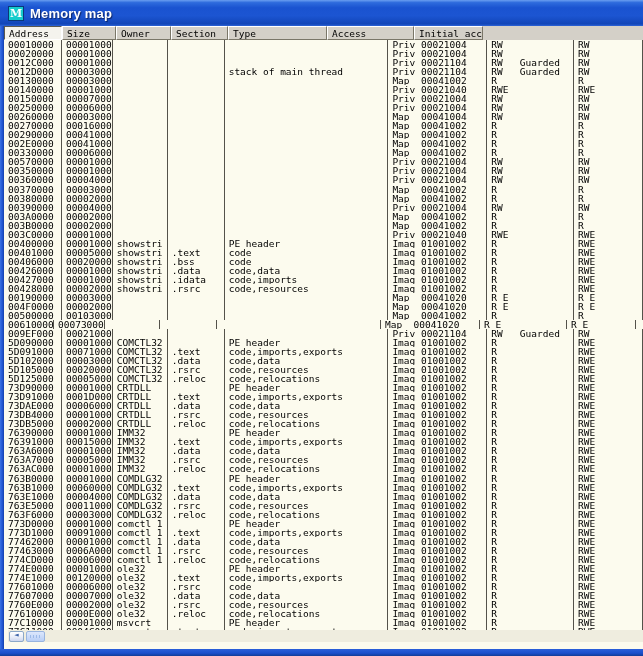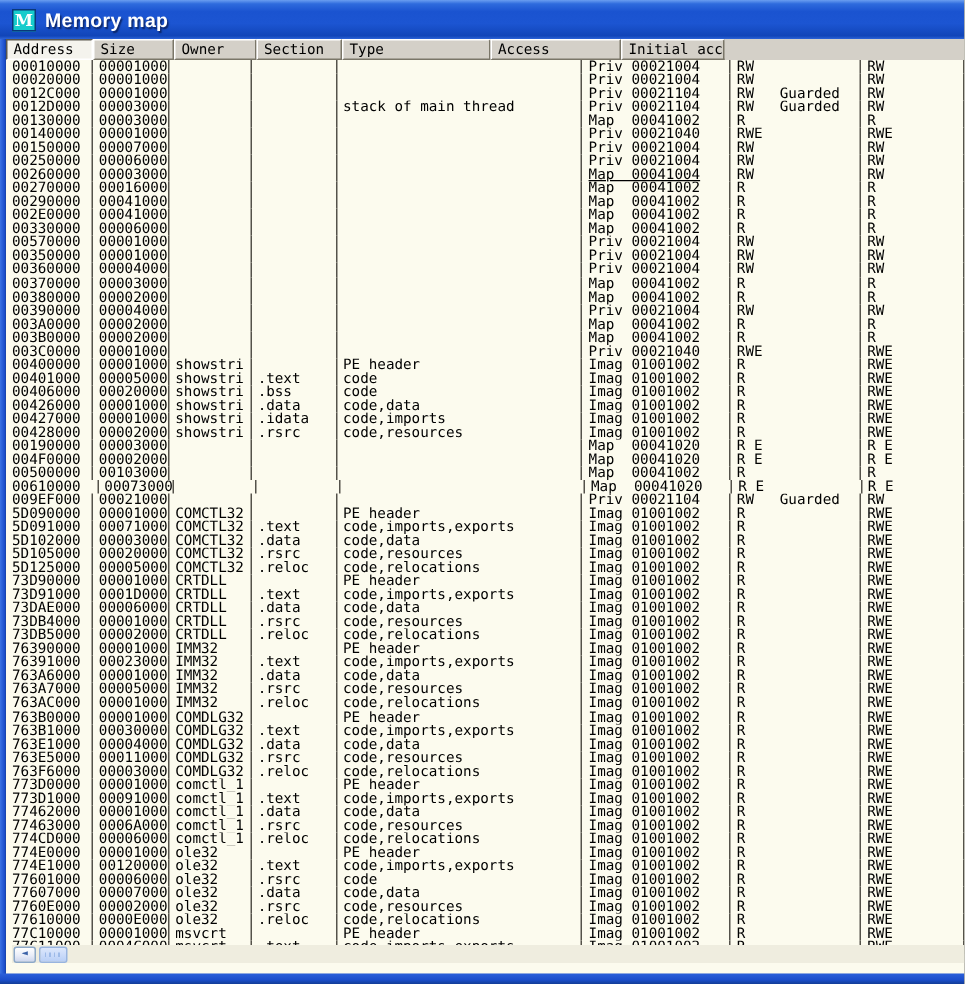--- a/index.html
+++ b/index.html
@@ -404,21 +404,21 @@
           <div class="cell" style="width: 58px;">00500000</div>
           <div class="cell" style="width: 51px;">00103000</div>
           <div class="cell" style="width: 55px;"></div>
           <div class="cell" style="width: 57px;"></div>
           <div class="cell" style="width: 164px;"></div>
           <div class="cell" style="width: 99px;">Map  00041002</div>
           <div class="cell" style="width: 87px;">R</div>
           <div class="cell" style="width: 69px;">R</div>
         </div>
         <div class="row">
-          <div class="cell" style="width: 62px;">00610000</div>
+          <div class="cell" style="width: 50px;">00610000</div>
           <div class="cell" style="width: 51px;">00073000</div>
           <div class="cell" style="width: 55px;"></div>
           <div class="cell" style="width: 57px;"></div>
           <div class="cell" style="width: 164px;"></div>
           <div class="cell" style="width: 99px;">Map  00041020</div>
           <div class="cell" style="width: 87px;">R E</div>
           <div class="cell" style="width: 69px;">R E</div>
         </div>
         <div class="row">
           <div class="cell" style="width: 58px;">009EF000</div>
@@ -535,21 +535,21 @@
           <div class="cell" style="width: 51px;">00001000</div>
           <div class="cell" style="width: 55px;">IMM32</div>
           <div class="cell" style="width: 57px;"></div>
           <div class="cell" style="width: 164px;">PE header</div>
           <div class="cell" style="width: 99px;">Imag 01001002</div>
           <div class="cell" style="width: 87px;">R</div>
           <div class="cell" style="width: 69px;">RWE</div>
         </div>
         <div class="row">
           <div class="cell" style="width: 58px;">76391000</div>
-          <div class="cell" style="width: 51px;">00023000</div>
+          <div class="cell" style="width: 51px;">00015000</div>
           <div class="cell" style="width: 55px;">IMM32</div>
           <div class="cell" style="width: 57px;">.text</div>
           <div class="cell" style="width: 164px;">code,imports,exports</div>
           <div class="cell" style="width: 99px;">Imag 01001002</div>
           <div class="cell" style="width: 87px;">R</div>
           <div class="cell" style="width: 69px;">RWE</div>
         </div>
         <div class="row">
           <div class="cell" style="width: 58px;">763A6000</div>
           <div class="cell" style="width: 51px;">00001000</div>
@@ -585,21 +585,21 @@
           <div class="cell" style="width: 51px;">00001000</div>
           <div class="cell" style="width: 55px;">COMDLG32</div>
           <div class="cell" style="width: 57px;"></div>
           <div class="cell" style="width: 164px;">PE header</div>
           <div class="cell" style="width: 99px;">Imag 01001002</div>
           <div class="cell" style="width: 87px;">R</div>
           <div class="cell" style="width: 69px;">RWE</div>
         </div>
         <div class="row">
           <div class="cell" style="width: 58px;">763B1000</div>
-          <div class="cell" style="width: 51px;">00030000</div>
+          <div class="cell" style="width: 51px;">00060000</div>
           <div class="cell" style="width: 55px;">COMDLG32</div>
           <div class="cell" style="width: 57px;">.text</div>
           <div class="cell" style="width: 164px;">code,imports,exports</div>
           <div class="cell" style="width: 99px;">Imag 01001002</div>
           <div class="cell" style="width: 87px;">R</div>
           <div class="cell" style="width: 69px;">RWE</div>
         </div>
         <div class="row">
           <div class="cell" style="width: 58px;">763E1000</div>
           <div class="cell" style="width: 51px;">00004000</div>

